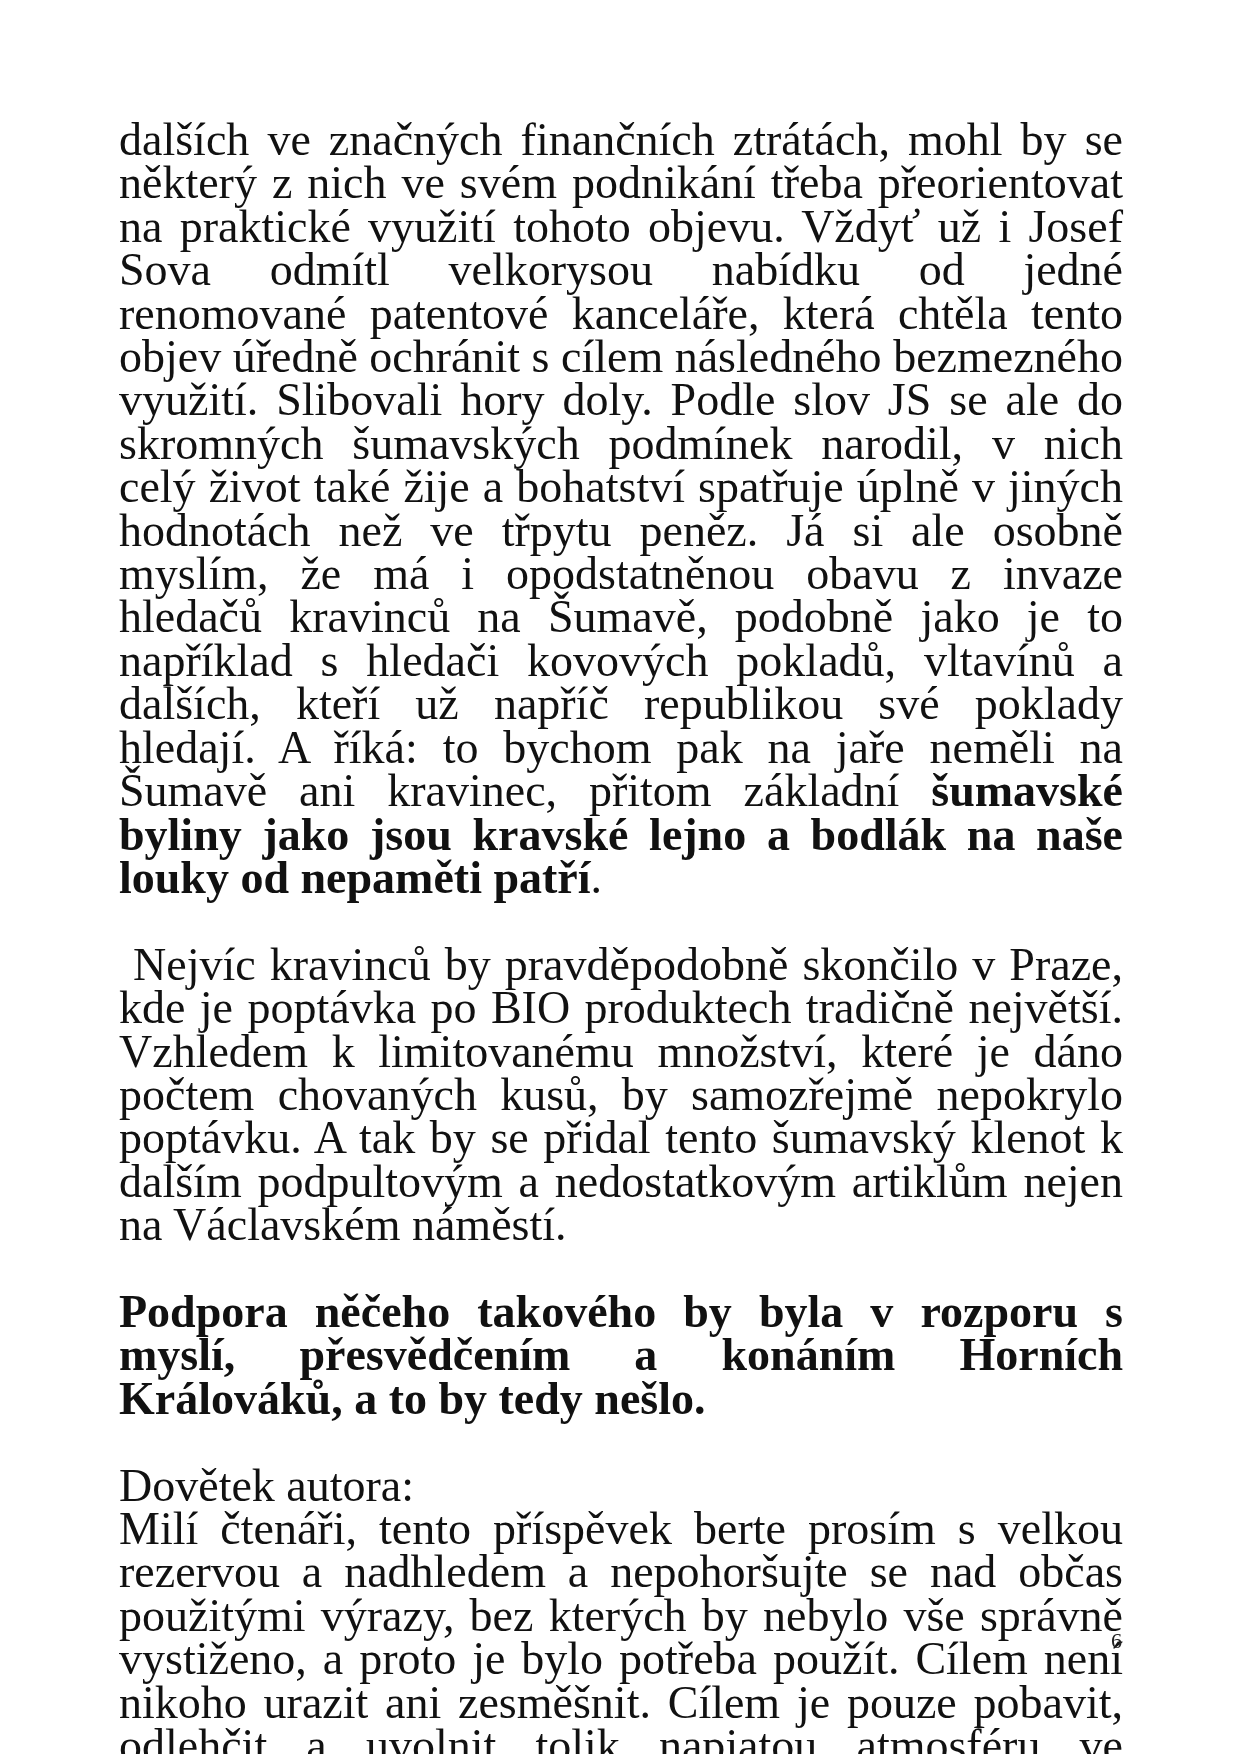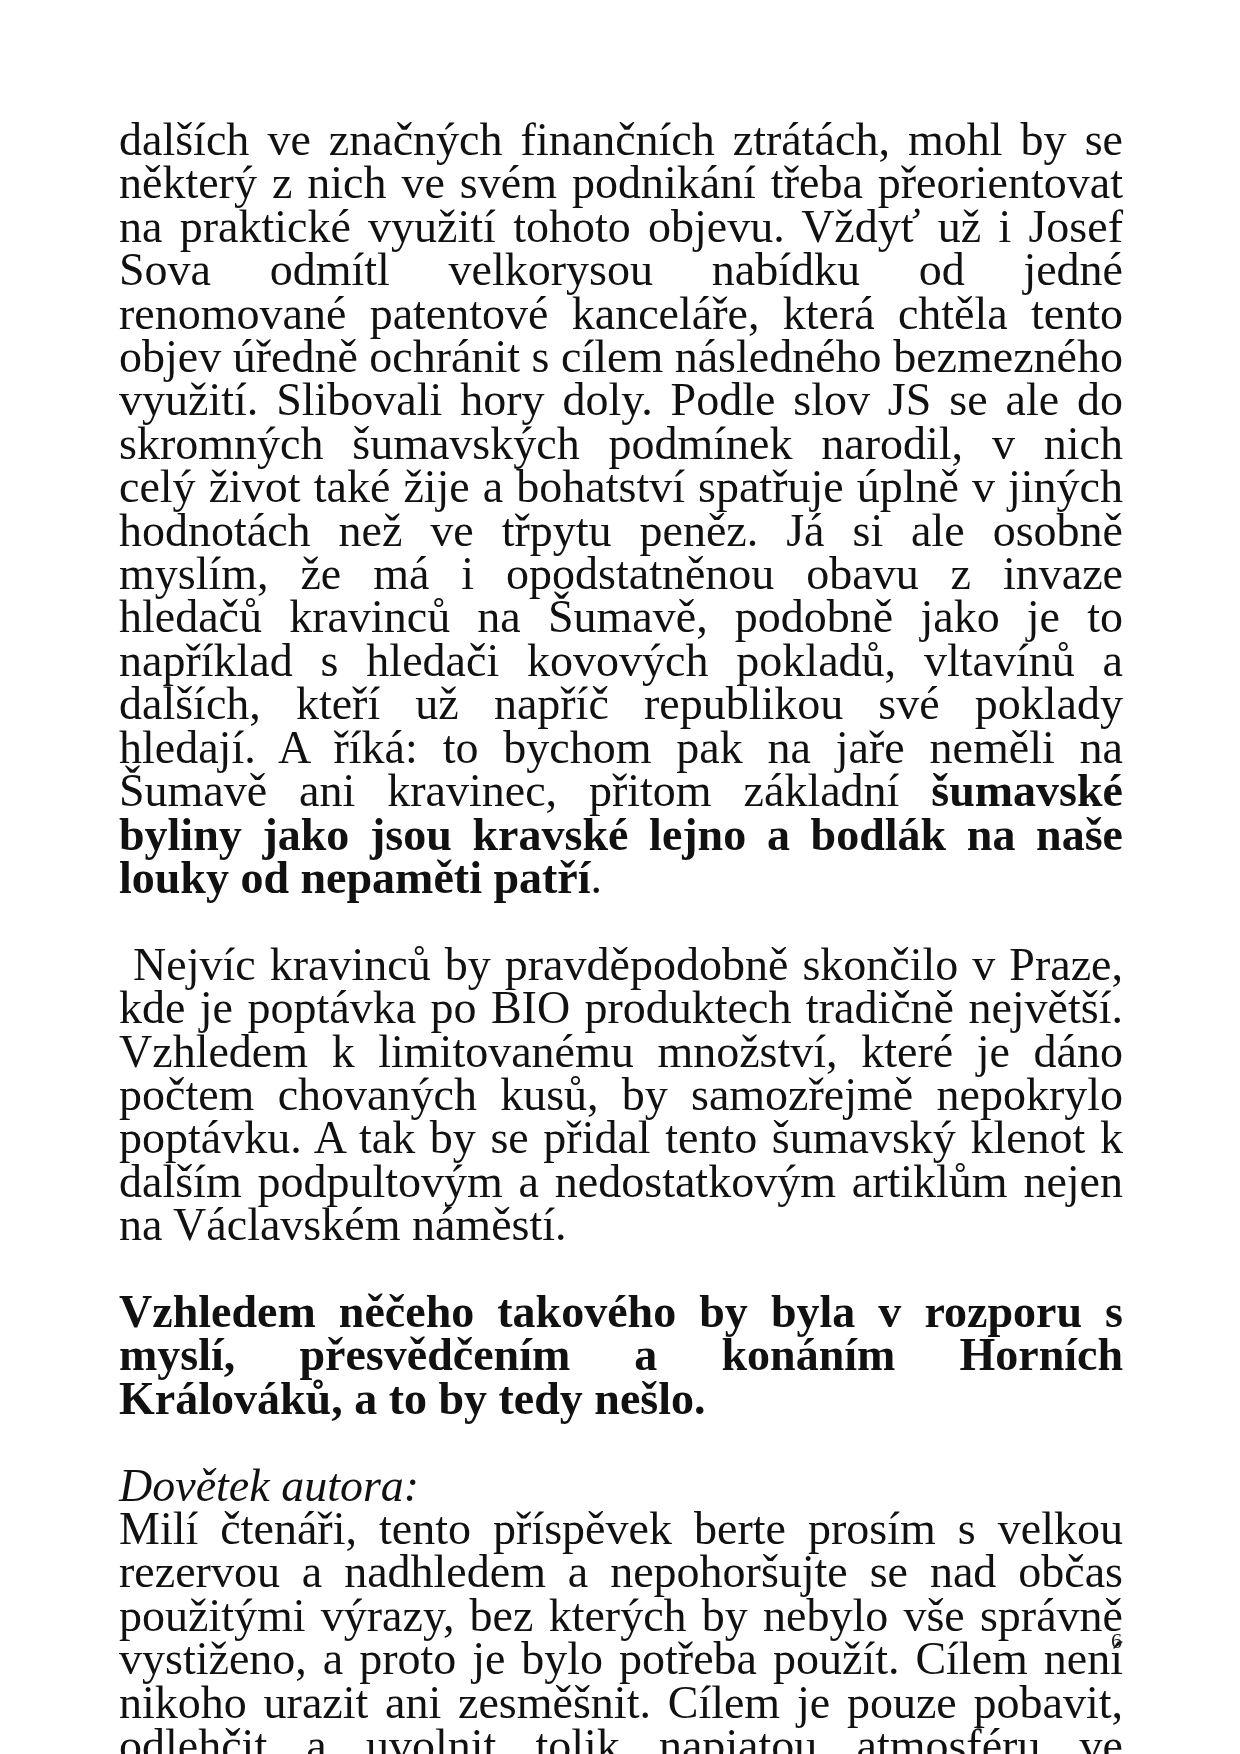--- a/index.html
+++ b/index.html
@@ -25,21 +25,21 @@
     }
     .para {
       margin: 0;
       text-align: justify;
       text-align-last: left;
     }
     .gap {
       height: 43.4px;
     }
     .bold { font-weight: bold; }
-    .italic { font-style: italic; }
+    .italic { }
     .indent-space { white-space: pre; }
     .page-number {
       position: absolute;
       left: 1111px;
       top: 1628px;
       font-size: 22px;
       line-height: 26px;
       font-family: "Liberation Serif", "DejaVu Serif", serif;
       color: #222222;
     }
@@ -50,21 +50,21 @@
 <div class="page">
 
   <p class="para"><span>dalších ve značných finančních ztrátách, mohl by se některý z nich ve svém podnikání třeba přeorientovat na praktické využití tohoto objevu. Vždyť už i Josef Sova odmítl velkorysou nabídku od jedné renomované patentové kanceláře, která chtěla tento objev úředně ochránit s cílem následného bezmezného využití. Slibovali hory doly. Podle slov JS se ale do skromných šumavských podmínek narodil, v nich celý život také žije a bohatství spatřuje úplně v jiných hodnotách než ve třpytu peněz. Já si ale osobně myslím, že má i opodstatněnou obavu z invaze hledačů kravinců na Šumavě, podobně jako je to například s hledači kovových pokladů, vltavínů a dalších, kteří už napříč republikou své poklady hledají. A říká: to bychom pak na jaře neměli na Šumavě ani kravinec, přitom základní </span><span class="bold">šumavské byliny jako jsou kravské lejno a bodlák na naše louky od nepaměti patří</span><span>.</span></p>
 
   <div class="gap"></div>
 
   <p class="para"><span class="indent-space"> </span><span>Nejvíc kravinců by pravděpodobně skončilo v Praze, kde je poptávka po BIO produktech tradičně největší.  Vzhledem k limitovanému množství, které je dáno počtem chovaných kusů, by samozřejmě nepokrylo poptávku. A tak by se přidal tento šumavský klenot k dalším podpultovým a nedostatkovým artiklům nejen na Václavském náměstí.</span></p>
 
   <div class="gap"></div>
 
-  <p class="para bold">Vzhledem něčeho takového by byla v rozporu s myslí, přesvědčením a konáním Horních Králováků, a to by tedy nešlo.</p>
+  <p class="para bold">Podpora něčeho takového by byla v rozporu s myslí, přesvědčením a konáním Horních Králováků, a to by tedy nešlo.</p>
 
   <div class="gap"></div>
 
   <p class="para italic">Dovětek autora:</p>
   <p class="para">Milí čtenáři, tento příspěvek berte prosím s velkou rezervou a nadhledem a nepohoršujte se nad občas použitými výrazy, bez kterých by nebylo vše správně vystiženo, a proto je bylo potřeba použít.  Cílem není nikoho urazit ani zesměšnit. Cílem je pouze pobavit, odlehčit a uvolnit tolik napjatou atmosféru ve společnosti.</p>
 
   <div class="gap"></div>
 
 
 </div>

